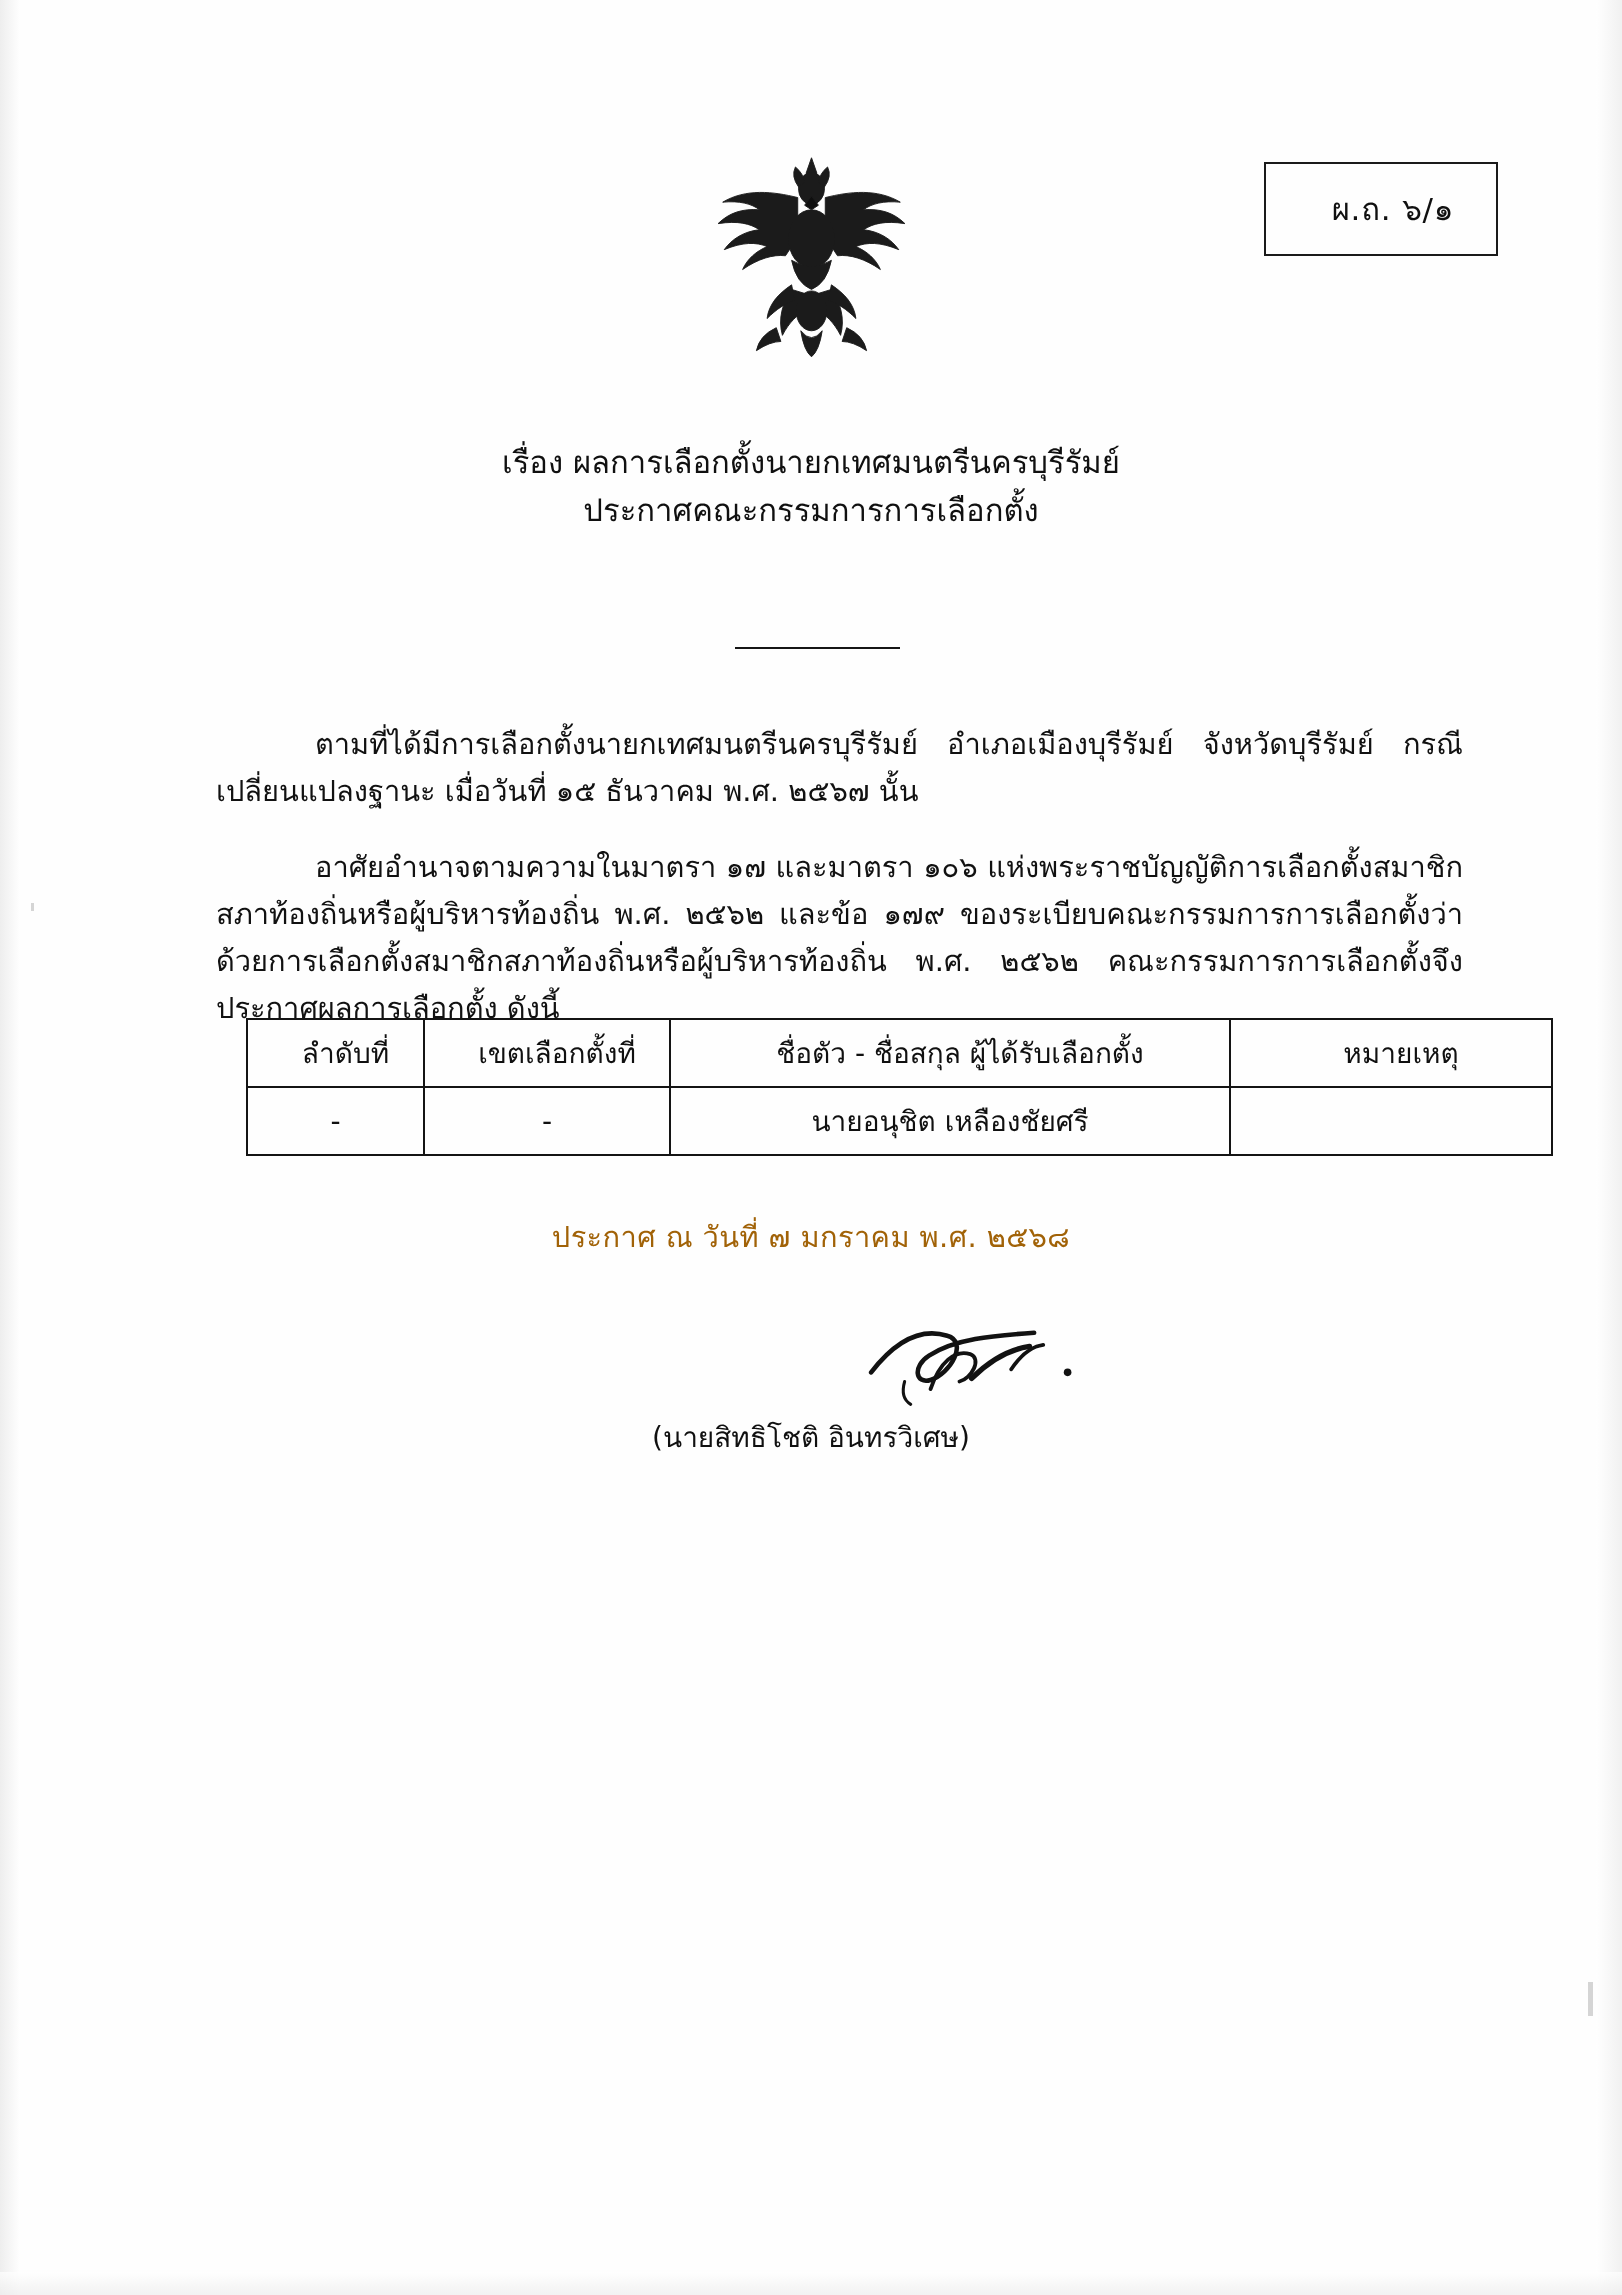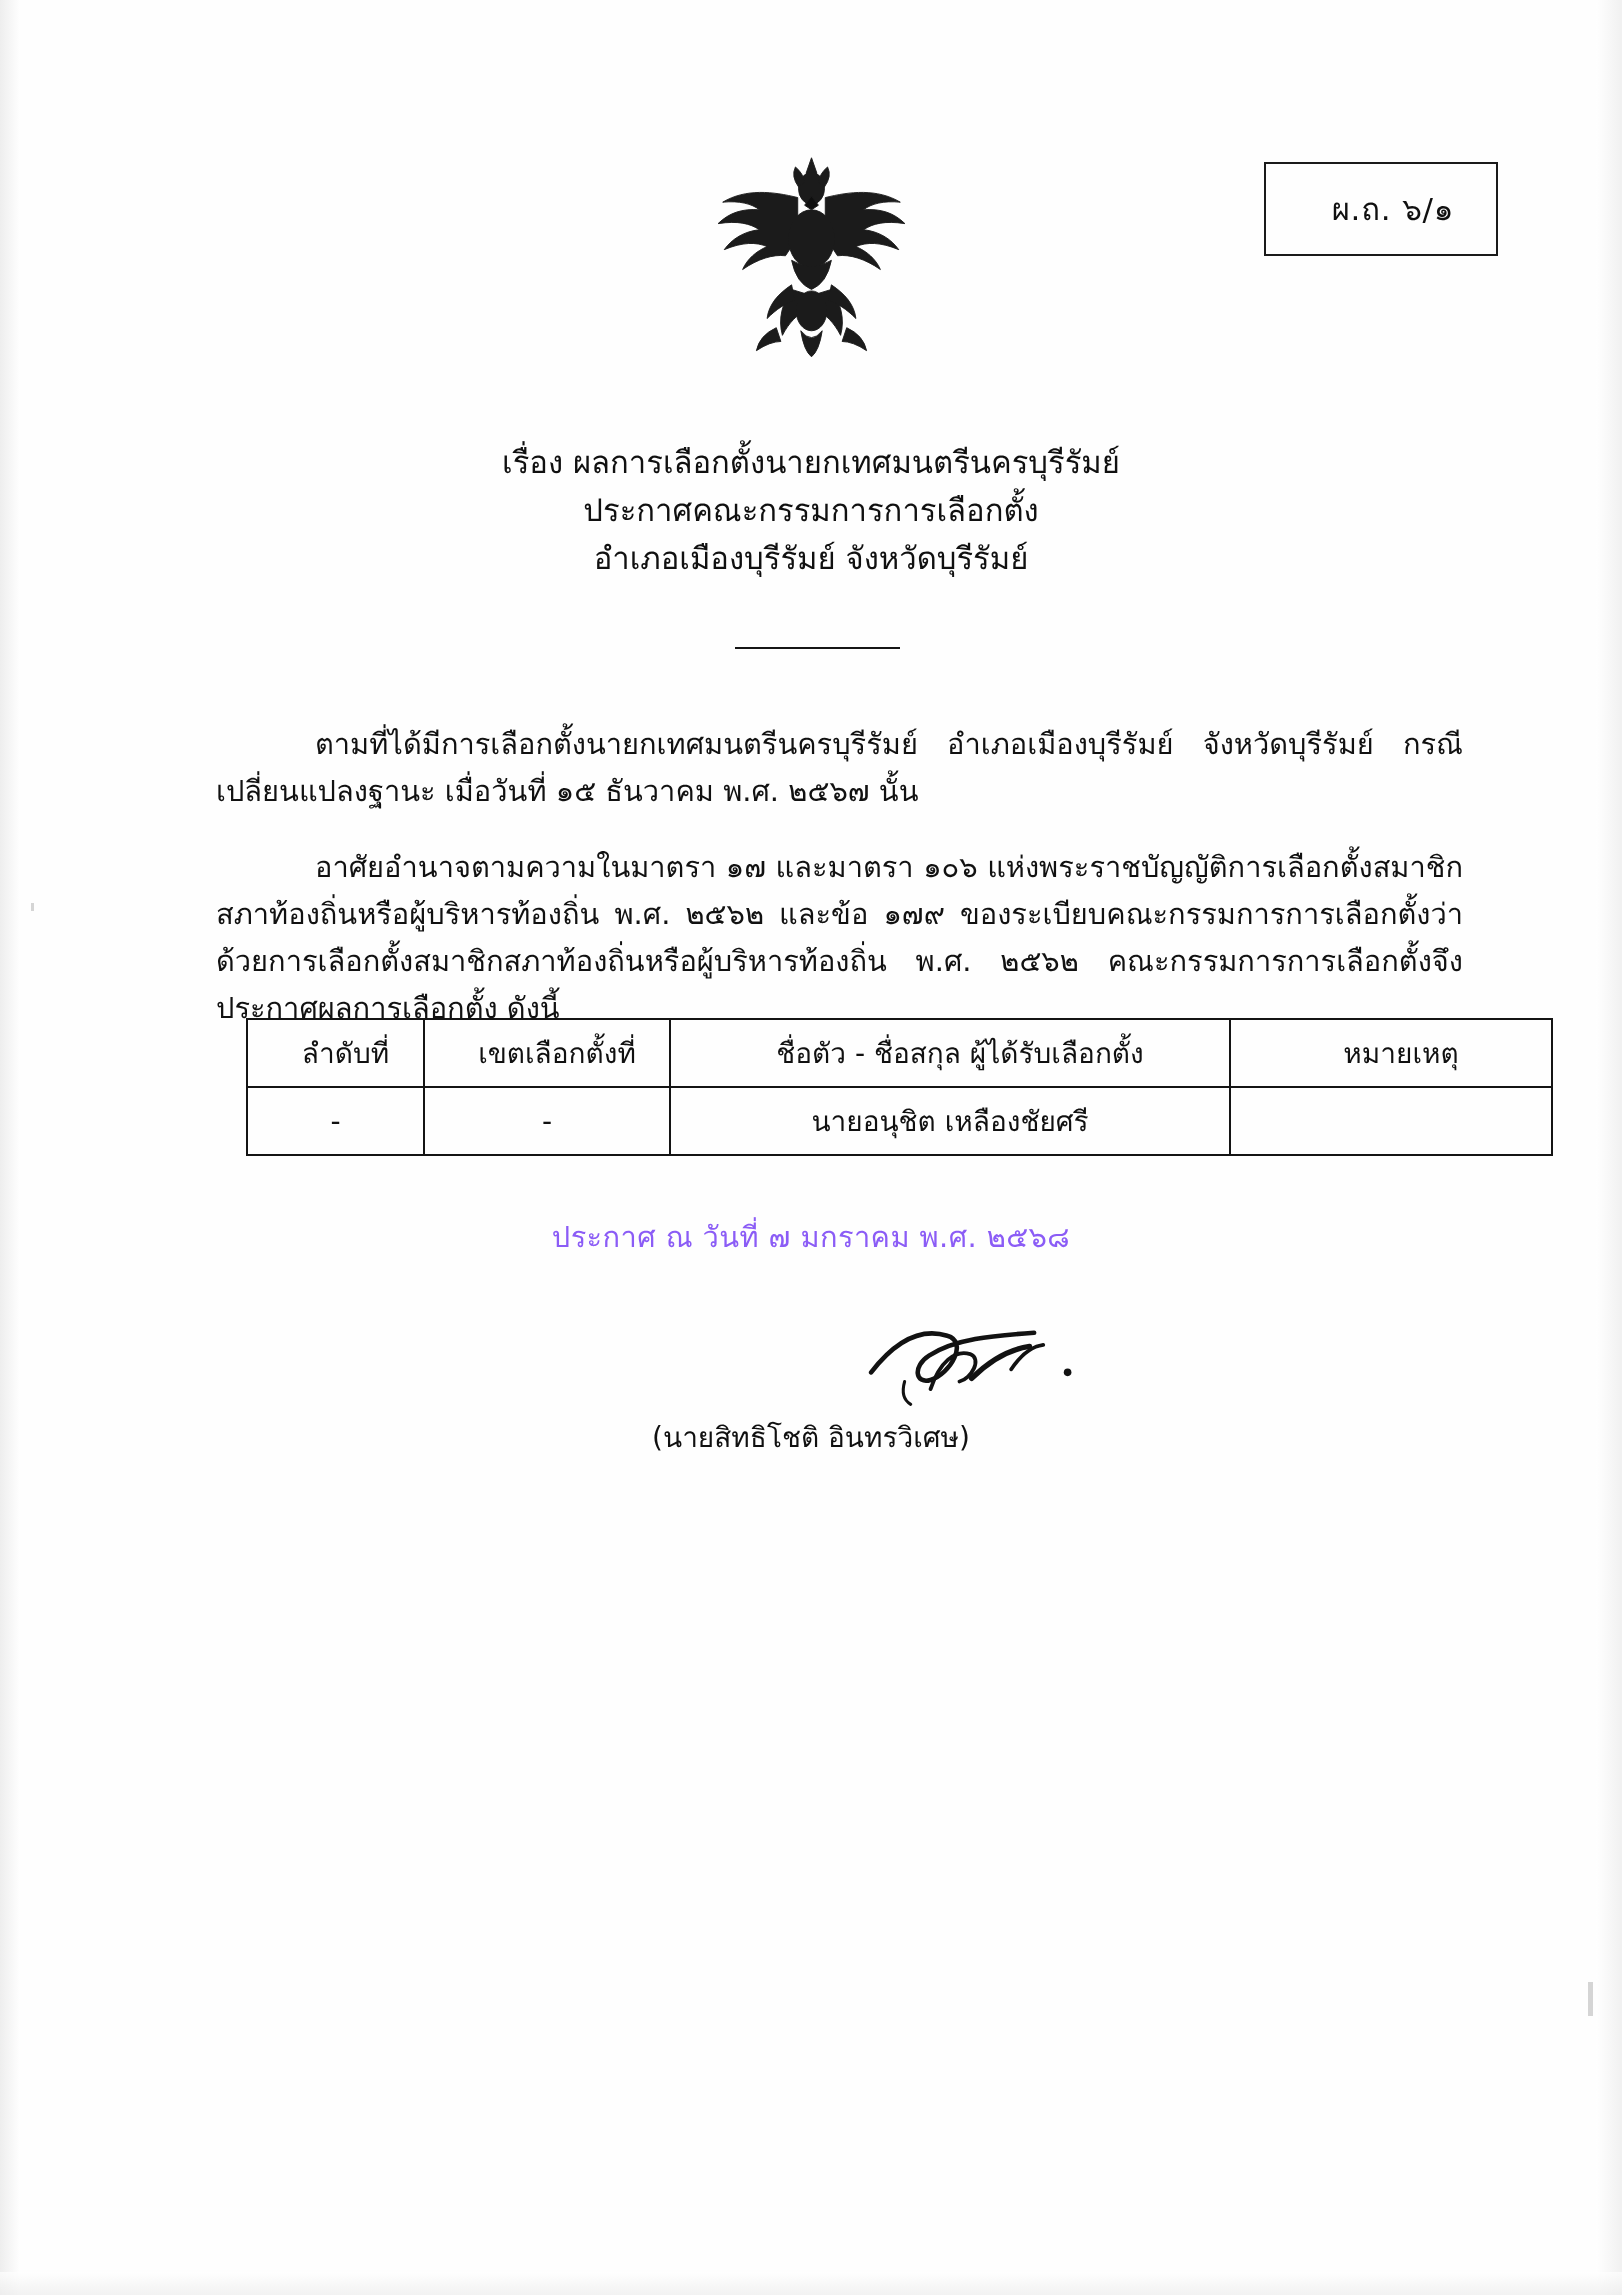--- a/index.html
+++ b/index.html
@@ -143,21 +143,21 @@
   .col-remark  { width: 298px; }
 
   
   .date-line {
     position: absolute;
     left: 0;
     top: 1214px;
     width: 1622px;
     text-align: center;
     font-size: 29px;
-    color: #8b5cf6;
+    color: #a16207;
     letter-spacing: 0.4px;
   }
 
   
   .signature {
     position: absolute;
     left: 857px;
     top: 1316px;
     width: 275px;
     height: 99px;
@@ -221,21 +221,20 @@
     </svg>
   </div>
 
   <div class="form-code-box">
     <span class="form-code-text">ผ.ถ. ๖/๑</span>
   </div>
 
   <div class="heading">
     <div>เรื่อง ผลการเลือกตั้งนายกเทศมนตรีนครบุรีรัมย์</div>
     <div>ประกาศคณะกรรมการการเลือกตั้ง</div>
-    <div>อำเภอเมืองบุรีรัมย์ จังหวัดบุรีรัมย์</div>
   </div>
 
   <div class="rule"></div>
 
   <div class="body-block">
     <p class="para"><span class="indent"></span><span>ตามที่ได้มีการเลือกตั้งนายกเทศมนตรีนครบุรีรัมย์ อำเภอเมืองบุรีรัมย์ จังหวัดบุรีรัมย์ กรณีเปลี่ยนแปลงฐานะ เมื่อวันที่ ๑๕ ธันวาคม พ.ศ. ๒๕๖๗ นั้น</span></p>
     <p class="para"><span class="indent"></span><span>อาศัยอำนาจตามความในมาตรา ๑๗ และมาตรา ๑๐๖ แห่งพระราชบัญญัติการเลือกตั้งสมาชิกสภาท้องถิ่นหรือผู้บริหารท้องถิ่น พ.ศ. ๒๕๖๒ และข้อ ๑๗๙ ของระเบียบคณะกรรมการการเลือกตั้งว่าด้วยการเลือกตั้งสมาชิกสภาท้องถิ่นหรือผู้บริหารท้องถิ่น พ.ศ. ๒๕๖๒ คณะกรรมการการเลือกตั้งจึงประกาศผลการเลือกตั้ง ดังนี้</span></p>
   </div>
 
   <table class="result-table">

